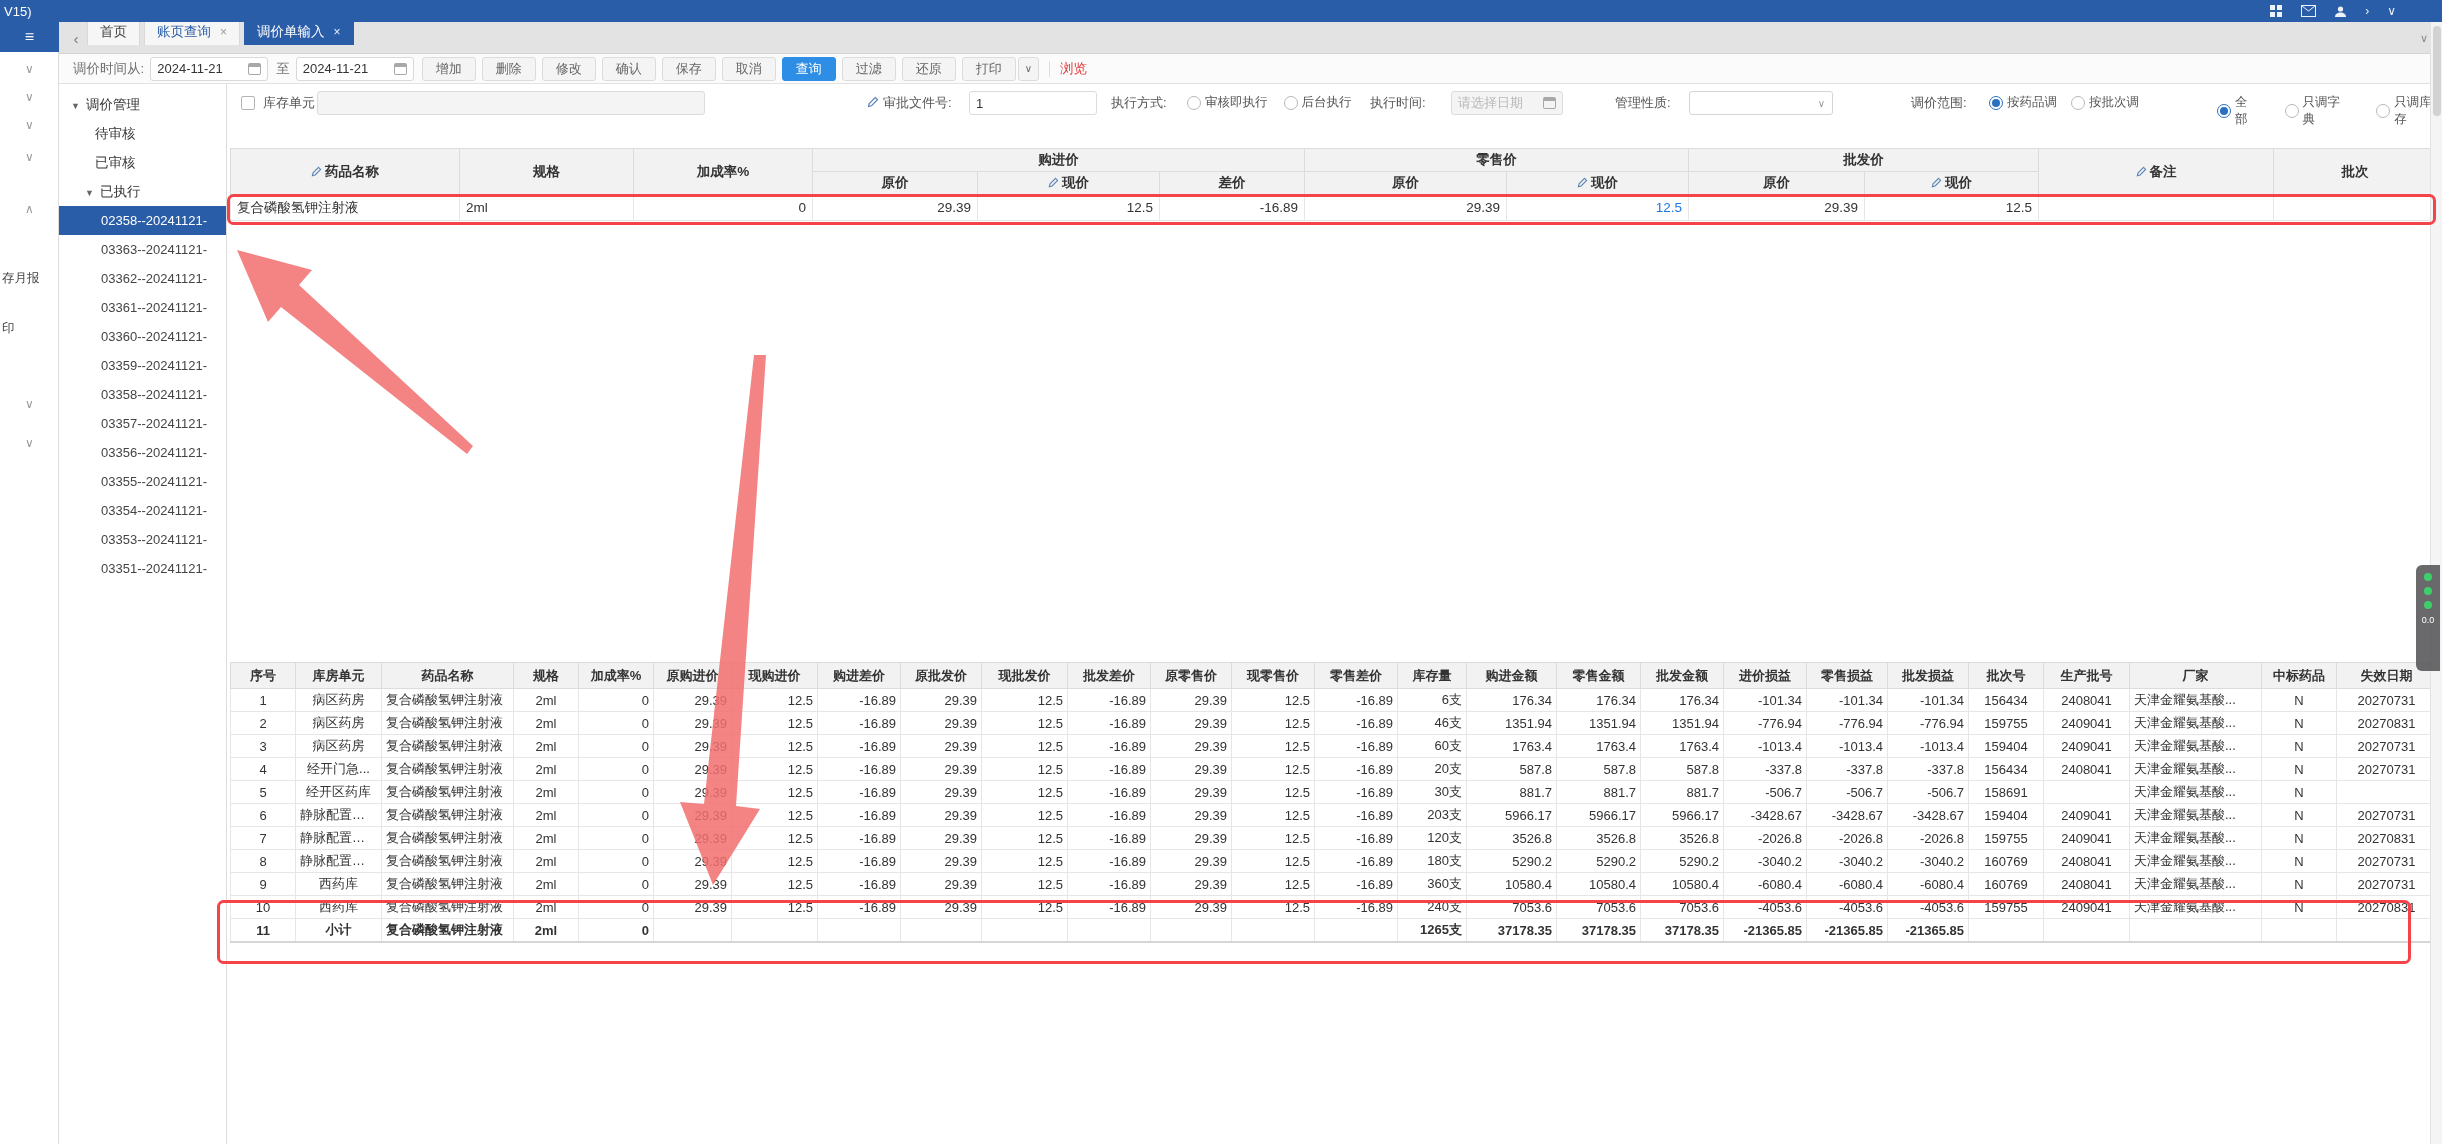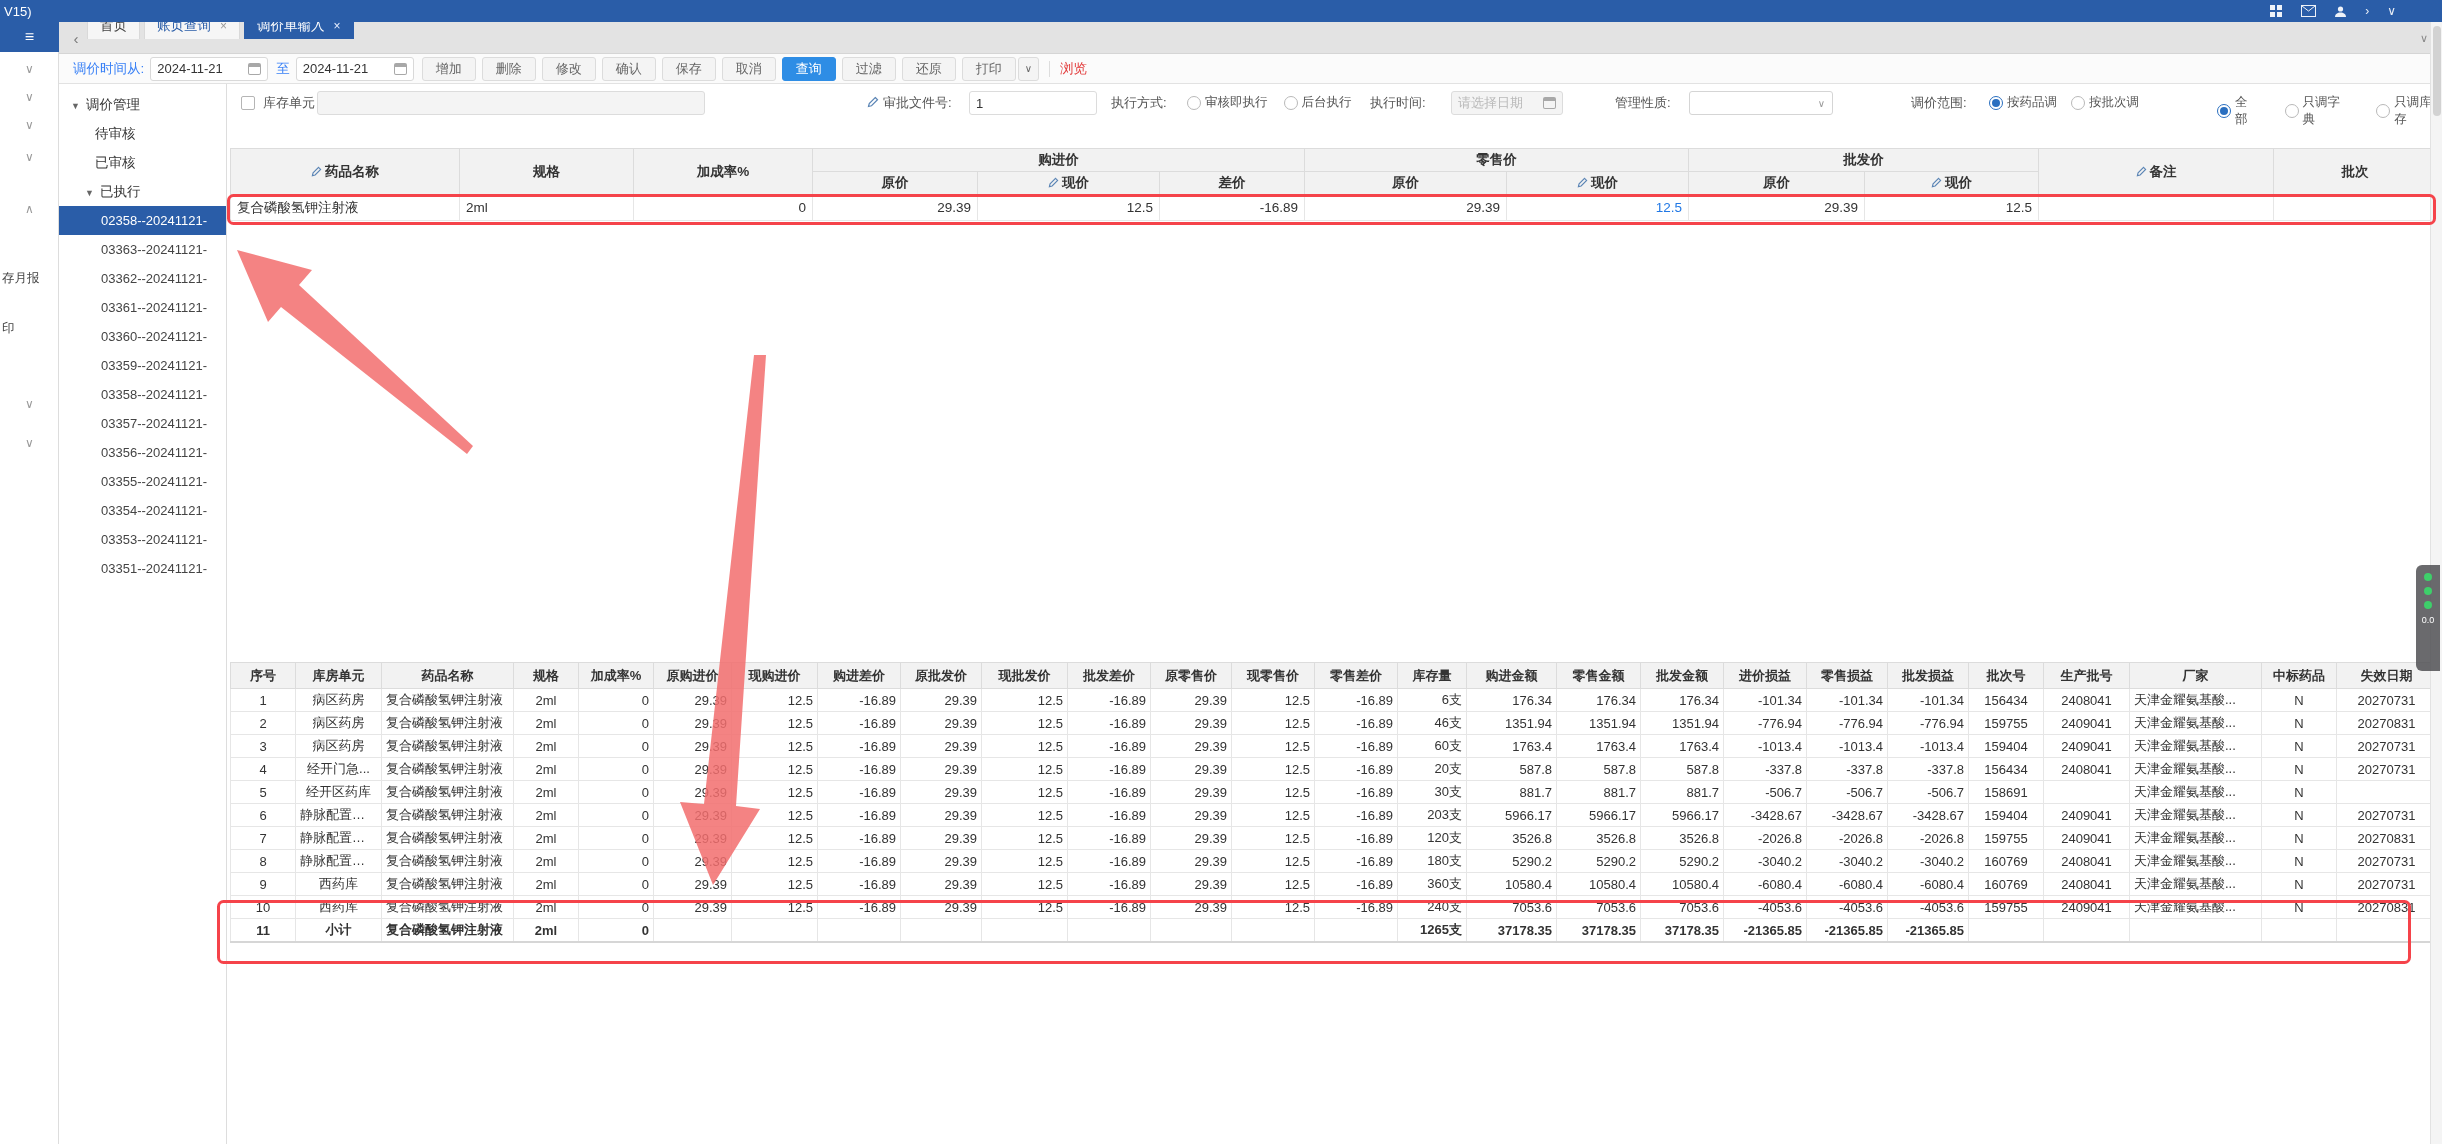--- a/index.html
+++ b/index.html
@@ -19,32 +19,32 @@
   #left-strip{position:absolute;left:0;top:22px;width:59px;bottom:0;background:#fff;border-right:1px solid #ddd;z-index:4}
   #left-strip .menu-btn{width:59px;height:30px;background:#2a5da8;color:#fff;display:flex;align-items:center;justify-content:center;font-size:16px;cursor:pointer}
   .strip-icon{position:absolute;left:0;width:59px;text-align:center;color:#9a9a9a;font-size:12px;cursor:pointer}
   .strip-label{position:absolute;left:2px;font-size:12.5px;color:#444;white-space:nowrap;overflow:hidden;width:56px}
 
   
   #tabbar{position:absolute;left:59px;top:22px;right:0;height:32px;background:#e3e3e3;border-bottom:1px solid #d5d5d5;
           display:flex;align-items:flex-end;padding-left:6px;z-index:4}
   .tab-nav{width:22px;height:26px;margin-bottom:2px;display:flex;align-items:center;justify-content:center;color:#777;font-size:15px;cursor:pointer}
   #tab-list{display:flex;gap:4px;align-items:flex-end}
-  .tab{height:27px;margin-bottom:14px;display:flex;align-items:center;padding:0 12px;background:#f6f6f6;border:1px solid #d9d9d9;border-bottom:none;
+  .tab{height:27px;margin-bottom:8px;display:flex;align-items:center;padding:0 12px;background:#f6f6f6;border:1px solid #d9d9d9;border-bottom:none;
        border-radius:3px 3px 0 0;font-size:13.5px;color:#444;cursor:pointer;white-space:nowrap}
   .tab.hl{color:#2a5da8}
   .tab.active{background:#2a5da8;border-color:#2a5da8;color:#fff}
   .tab-close{margin-left:9px;font-size:12px;color:#999}
   .tab.active .tab-close{color:#e8efff}
   #tabbar .tab-overflow{margin-left:auto;margin-right:14px;color:#888;font-size:11px;margin-bottom:8px;cursor:pointer}
 
   
   #toolbar{position:absolute;left:59px;top:54px;right:0;height:30px;background:#fbfbfb;border-bottom:1px solid #e2e2e2;
            display:flex;align-items:center;padding-left:14px;z-index:4;white-space:nowrap}
-  .tb-label{font-size:13.5px;color:#3b82f6;margin-right:6px}
+  .tb-label{font-size:13.5px;color:#737373;margin-right:6px}
   .tb-date{width:118px;height:24px;border:1px solid #d9d9d9;border-radius:3px;background:#fff;display:inline-flex;
            align-items:center;justify-content:space-between;padding:0 6px;font-size:13px;color:#333;margin-right:8px;cursor:text}
   .cal{display:inline-block;width:13px;height:12px;border:1px solid #a8a8a8;border-top:4px solid #a8a8a8;border-radius:2px}
   .btn-group{display:inline-flex}
   .tb-btn{height:24px;padding:0 13px;margin-right:6px;background:#f4f4f4;border:1px solid #dcdcdc;border-radius:3px;
           font-size:13px;color:#666;cursor:pointer;font-family:inherit}
   .tb-btn.primary{background:#2e8de5;border-color:#2e8de5;color:#fff}
   .tb-btn.caret-btn{padding:0 6px;margin-left:-4px;font-size:10px}
   .sep{width:1px;height:16px;background:#ddd;margin:0 10px 0 4px}
   .browse{font-size:13.5px;color:#e23c3c;cursor:pointer;text-decoration:none}

